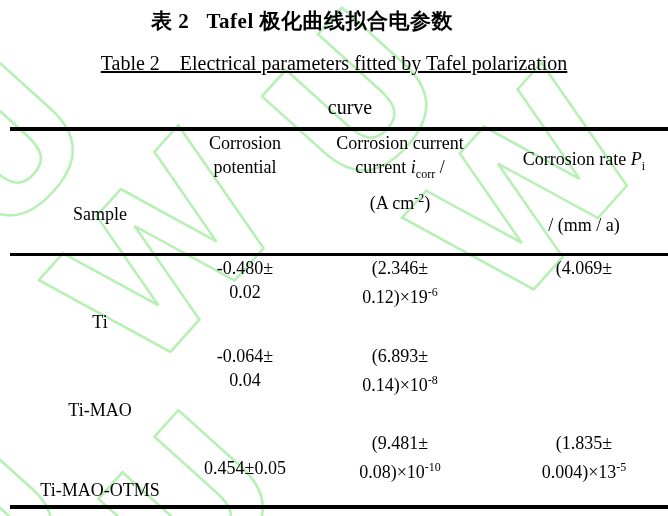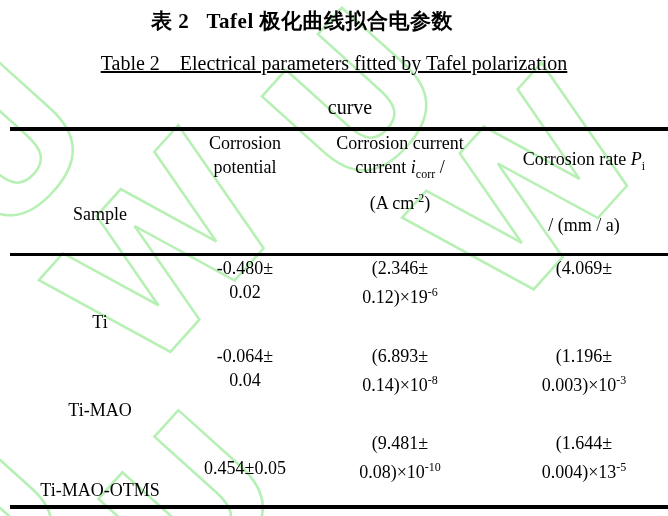--- a/index.html
+++ b/index.html
@@ -132,38 +132,34 @@
           <div class="hline">Ti-MAO</div>
         </div>
         <div class="cell col-pot">
           <div class="hline">-0.064±</div>
           <div class="hline">0.04</div>
         </div>
         <div class="cell col-cur">
           <div class="hline">(6.893±</div>
           <div class="hline"><span>0.14)×10</span><sup>-8</sup></div>
         </div>
-        <div class="cell col-rate">
-          <div class="hline">(1.196±</div>
-          <div class="hline"><span>0.003)×10</span><sup>-3</sup></div>
-        </div>
       </div>
 
       <div class="tbl-row row-otms">
         <div class="cell cell-center col-sample">
           <div class="hline">Ti-MAO-OTMS</div>
         </div>
         <div class="cell cell-center col-pot">
           <div class="hline">0.454±0.05</div>
         </div>
         <div class="cell col-cur">
           <div class="hline">(9.481±</div>
           <div class="hline"><span>0.08)×10</span><sup>-10</sup></div>
         </div>
         <div class="cell col-rate">
-          <div class="hline">(1.644±</div>
+          <div class="hline">(1.835±</div>
           <div class="hline"><span>0.004)×13</span><sup>-5</sup></div>
         </div>
       </div>
 
     </div>
   </div>
 </div>
 
 </body></html>

